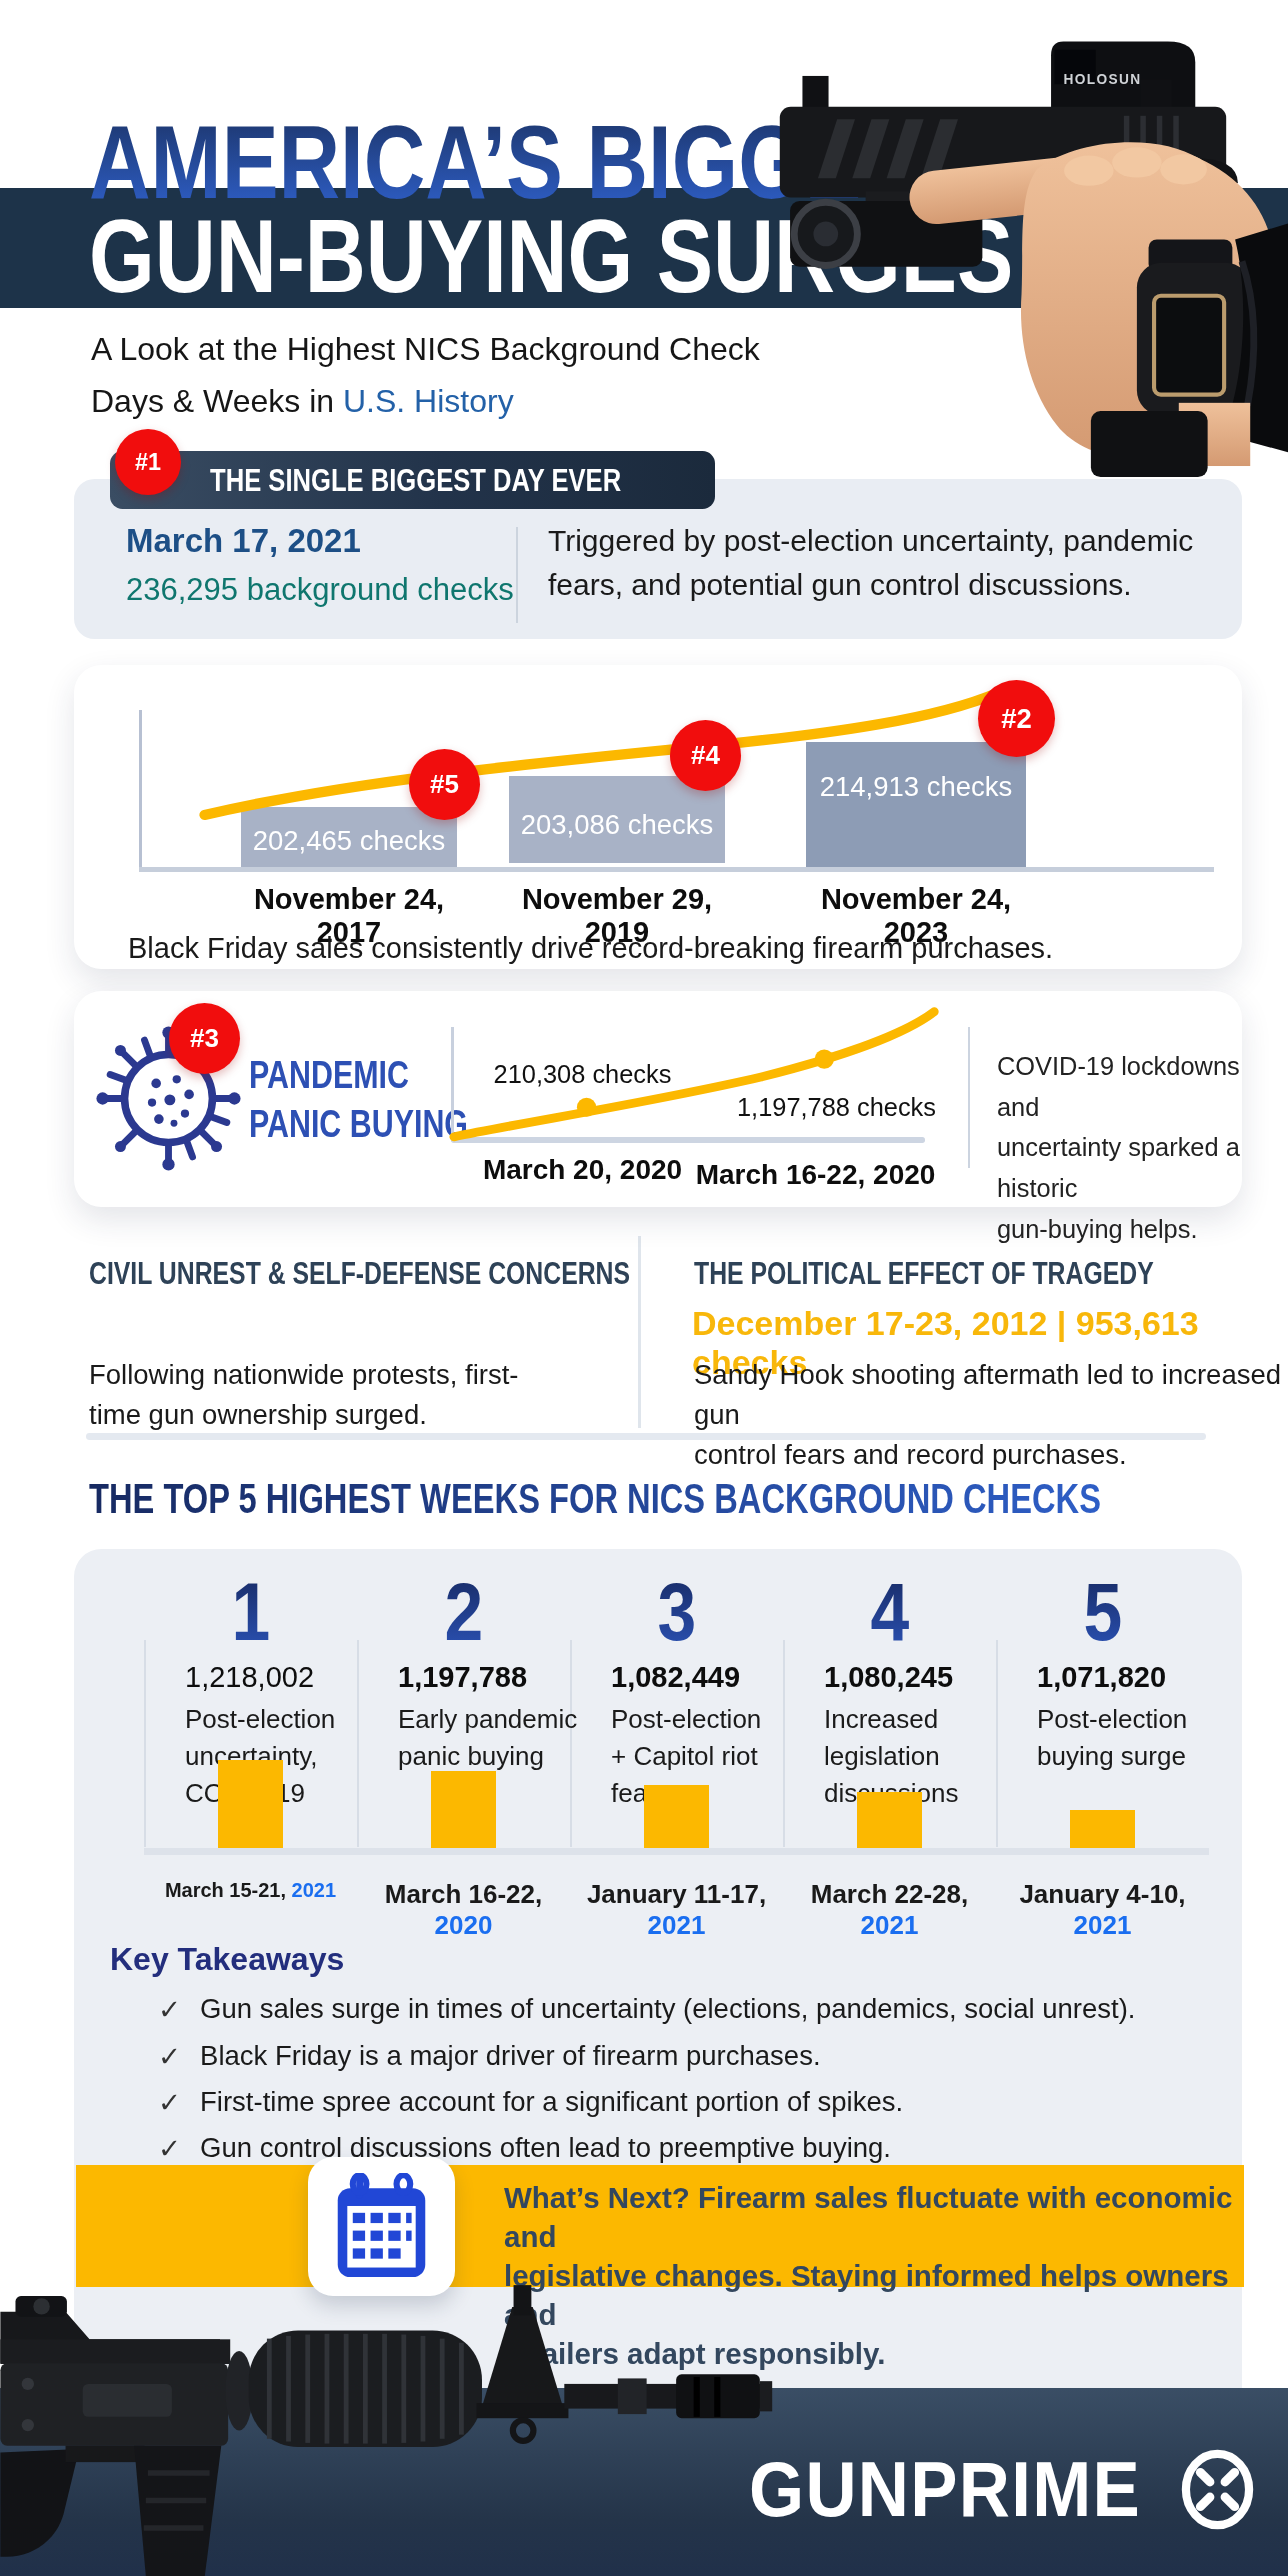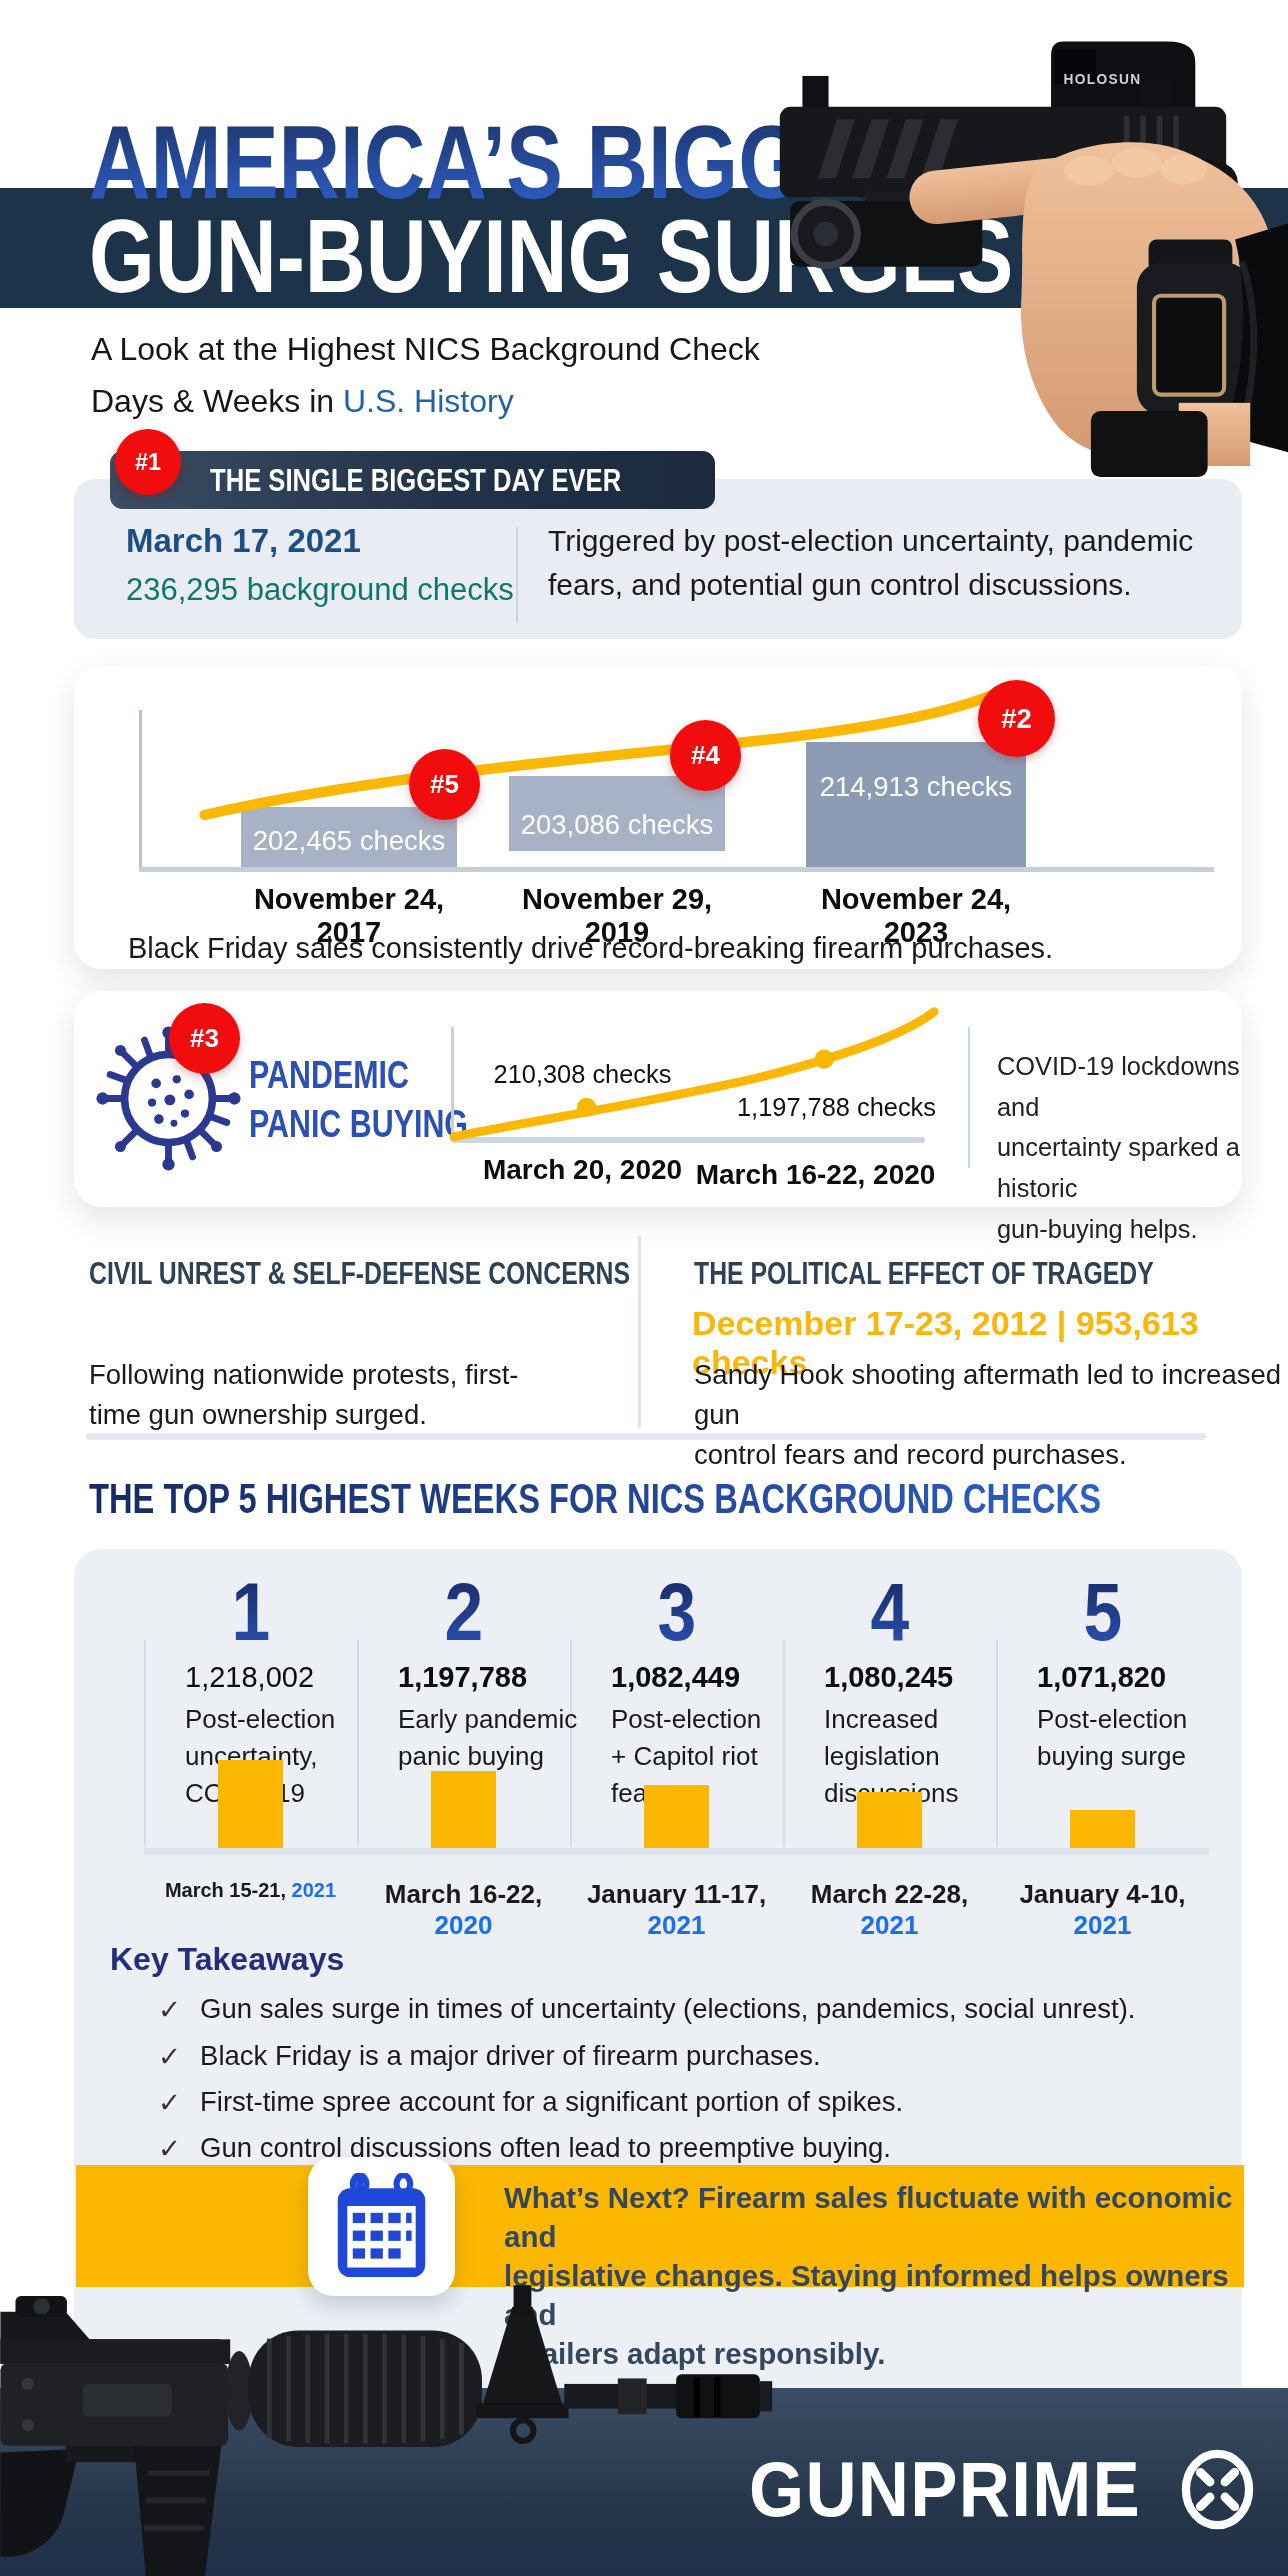--- a/index.html
+++ b/index.html
@@ -114,21 +114,21 @@
   </div>
   <div class="badge" style="left:115px;top:429px;width:66px;height:66px;font-size:23.4px;">#1</div>
 
   <div class="card" style="left:74px;top:665px;width:1168px;height:304px;z-index:4;">
     <div class="abs" style="left:65px;top:45px;width:3.4px;height:159px;background:#b7c0d2;"></div>
     <div class="abs" style="left:65px;top:202px;width:1075px;height:4.8px;background:#c6cedb;"></div>
 
     <div class="abs" style="left:167px;top:142px;width:216px;height:60px;background:#a8b2c6;">
       <div class="bar-label" style="top:18px;">202,465  checks</div>
     </div>
-    <div class="abs" style="left:435px;top:111px;width:216px;height:75px;background:#a8b2c6;">
+    <div class="abs" style="left:435px;top:111px;width:216px;height:87px;background:#a8b2c6;">
       <div class="bar-label" style="top:33px;">203,086 checks</div>
     </div>
     <div class="abs" style="left:732px;top:77px;width:220px;height:125px;background:#8d9cb5;">
       <div class="bar-label" style="top:29px;">214,913 checks</div>
     </div>
 
     <svg class="abs" style="left:0;top:0;" width="1168" height="304" viewBox="0 0 1700 442">
       <path d="M190 218 C 420 165, 700 140, 920 118 C 1110 99, 1255 78, 1345 40" fill="none" stroke="#fcb800" stroke-width="15" stroke-linecap="round"></path>
     </svg>
 

